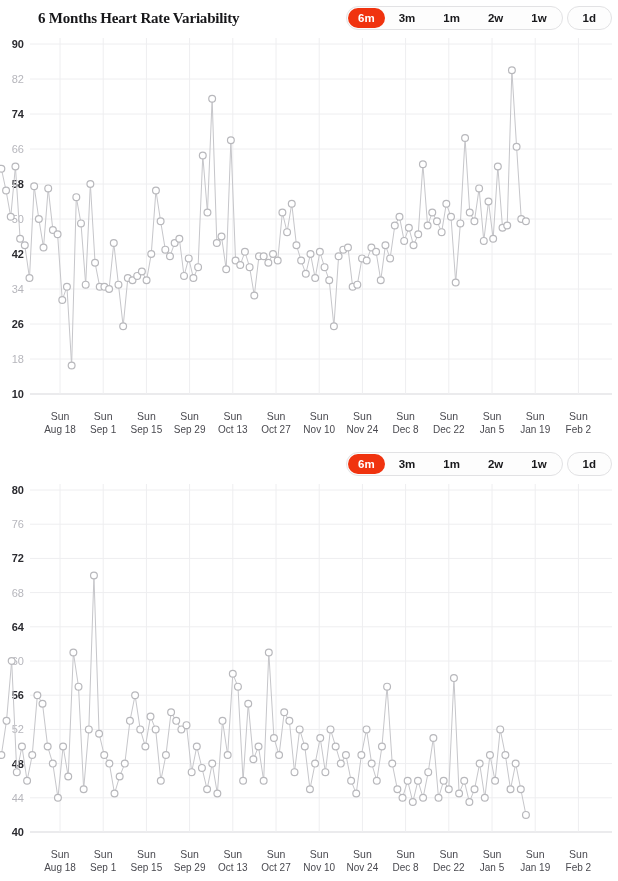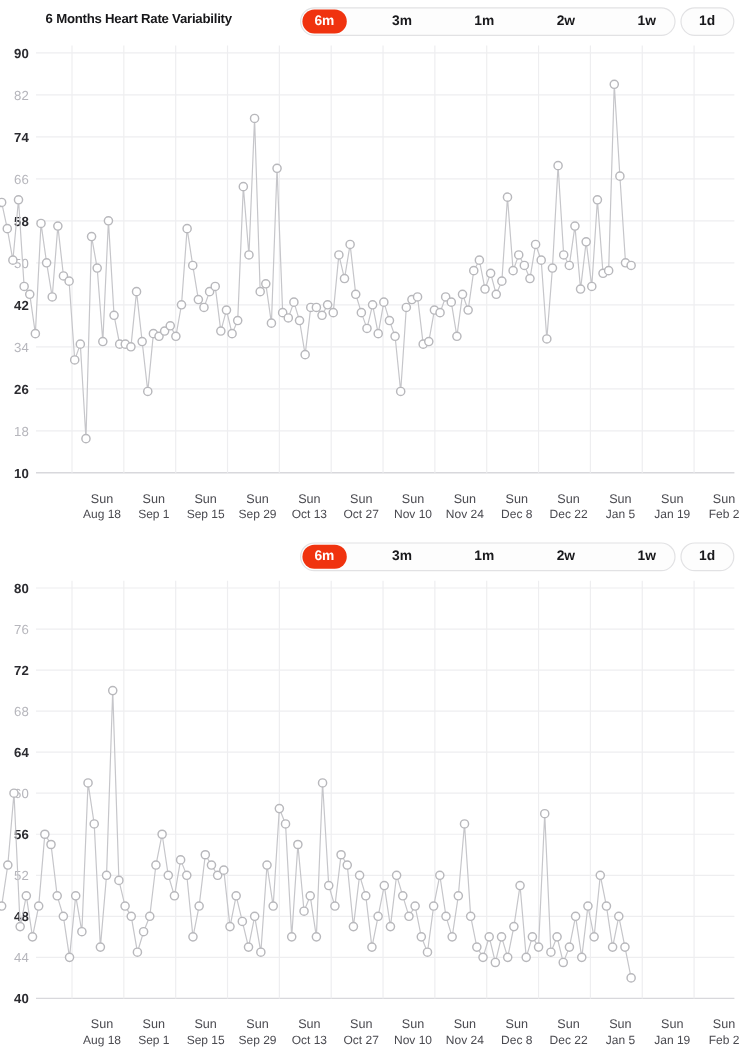--- a/index.html
+++ b/index.html
@@ -11,44 +11,44 @@
   }
   .panel{position:relative;width:618px;}
   .panel-head{
     position:relative;
     height:36px;
   }
   .chart-title{
     position:absolute;
     left:38px;
     top:10px;
-    font-size:11px;
+    font-size:15px;
     font-weight:bold;
     letter-spacing:-0.2px;
     color:#17171a;
     white-space:nowrap;
+    font-family:Liberation Serif, serif;
   }
   
   .seg-wrap{
     position:absolute;
     right:6px;
     top:6px;
     display:flex;
     align-items:center;
   }
   .seg-group{
     display:flex;
     align-items:center;
     border:1px solid #e2e2e4;
     border-radius:13px;
     background:#fdfdfd;
     height:24px;
     box-sizing:border-box;
     padding:0 1px;
-    gap:24px;
   }
   .seg-group.solo{margin-left:4px;justify-content:center;}
   .seg{
     font-size:11.5px;
     font-weight:bold;
     color:#19191c;
     padding:0 14px;
     height:20px;
     line-height:20px;
     border-radius:10px;
@@ -65,21 +65,20 @@
   .plot{
     position:relative;
     width:562px;
   }
   .plot svg{display:block;}
 
   .axis-x{
     position:relative;
     width:574px;
     height:42px;
-    margin-left:25px;
   }
   .xtick{
     position:absolute;
     top:6px;
     transform:translateX(-50%);
     text-align:center;
     font-size:10.5px;
     line-height:13px;
     color:#4a4a50;
     white-space:nowrap;

